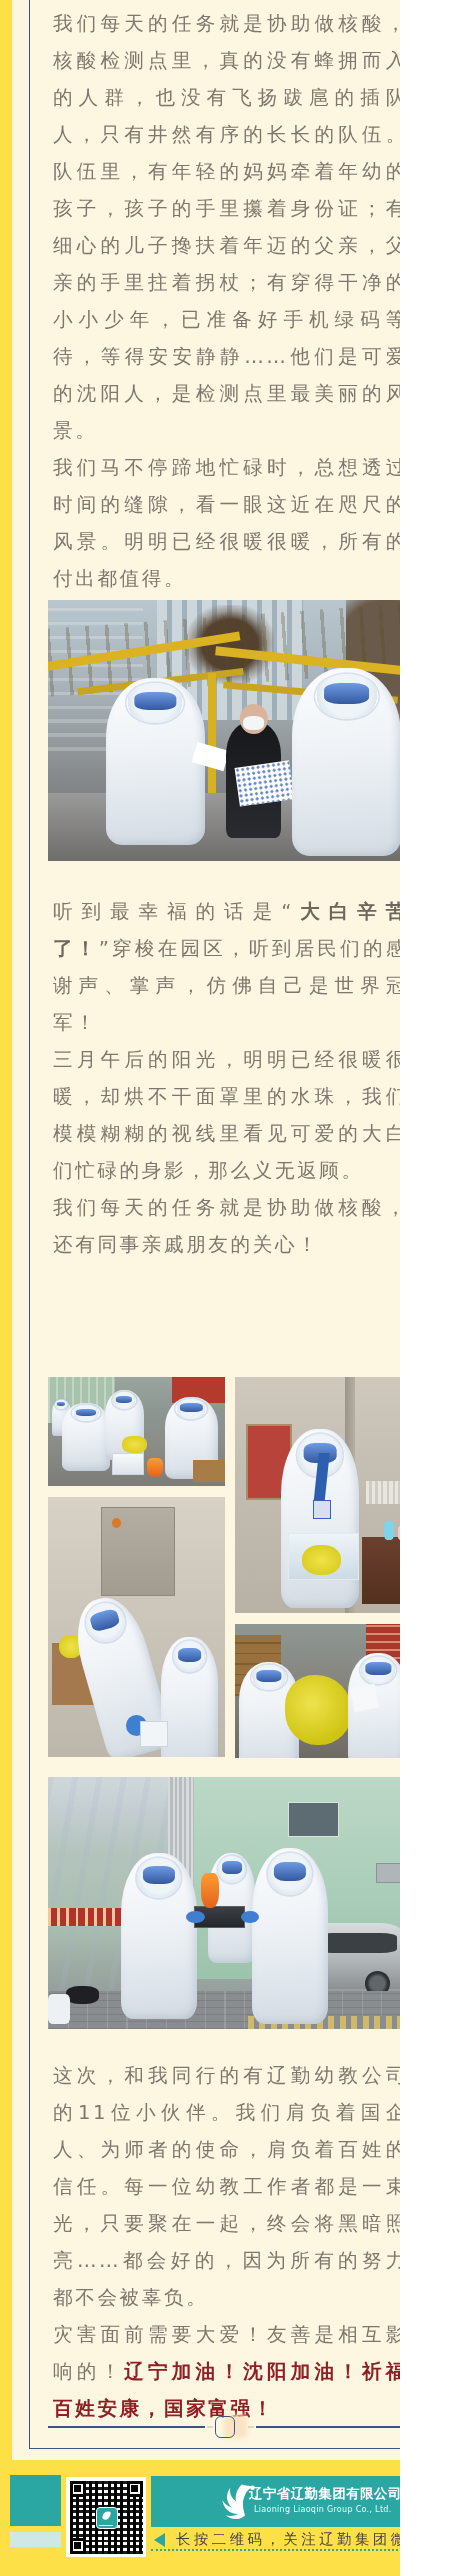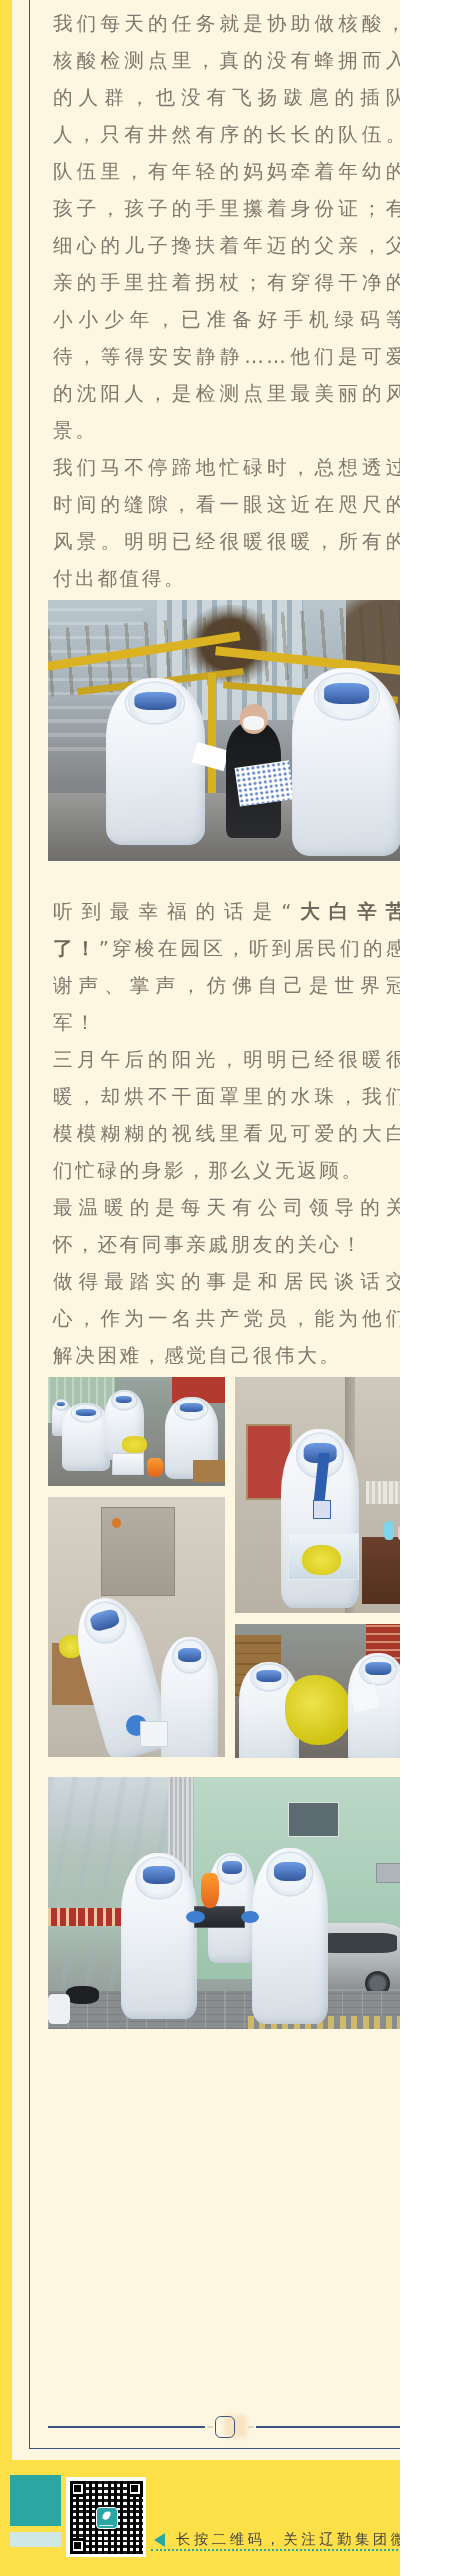--- a/index.html
+++ b/index.html
@@ -91,22 +91,21 @@
     <div class="ppe" style="left:16%;bottom:6%;width:27%;height:64%;"></div>
     <div style="left:40%;bottom:36%;width:9%;height:8%;background:#ffffff;transform:rotate(16deg);"></div>
     <div class="person-dark" style="left:49%;bottom:9%;width:15%;height:44%;"></div>
     <div style="left:52%;bottom:22%;width:15%;height:15%;background:#ffffff;background-image:radial-gradient(circle,#5f86c8 1.2px,transparent 1.7px);background-size:5.2px 5.2px;transform:rotate(-8deg);"></div>
     <div class="ppe" style="right:3%;bottom:2%;width:30%;height:72%;"></div>
   </div>
 
   <div class="tblock" style="top:893px;">
       <p><span>听到最幸福的话是“</span><span class="b">大白辛苦了！</span><span>”穿梭在园区，听到居民们的感谢声、掌声，仿佛自己是世界冠军！</span></p>
       <p><span>三月午后的阳光，明明已经很暖很暖，却烘不干面罩里的水珠，我们模模糊糊的视线里看见可爱的大白们忙碌的身影，那么义无返顾。</span></p>
-      <p><span>最温暖的是每天有公司领导的关怀，还有同事亲戚朋友的关心！</span></p>
-      <p><span>做得最踏实的事是和居民谈话交心，作为一名共产党员，能为他们解决困难，感觉自己很伟大。</span></p>
+      <p><span>我们每天的任务就是协助做核酸，还有同事亲戚朋友的关心！</span></p>
     </div>
 
   <div class="ph" style="left:48px;top:1377px;width:177px;height:109px;background:linear-gradient(180deg,#9aa59f 0%,#8d9792 30%,#8b8d89 60%,#7c7d79 100%);">
     <div style="left:0;top:0;width:38%;height:42%;background:#a8c3ad;background-image:repeating-linear-gradient(90deg,rgba(255,255,255,.3) 0 2.3px,transparent 2.3px 8px);"></div>
     <div style="right:0;top:0;width:30%;height:24%;background:#b43a2e;"></div>
     <div class="ppe" style="left:2%;top:20%;width:11%;height:34%;"></div>
     <div class="ppe" style="left:8%;bottom:14%;width:27%;height:62%;"></div>
     <div class="ppe" style="left:32%;bottom:24%;width:22%;height:64%;"></div>
     <div style="left:42%;bottom:30%;width:14%;height:16%;background:radial-gradient(#f0e145,#d9c716);border-radius:40%;"></div>
     <div style="left:36%;bottom:10%;width:18%;height:20%;background:linear-gradient(#f8fafc,#dde3ea);border:1.2px solid #cdd6e0;box-sizing:border-box;"></div>
@@ -165,37 +164,49 @@
     <div style="left:0;bottom:2%;width:6%;height:12%;background:#eef1f3;border-radius:20%;"></div>
     <div class="ppe" style="left:20%;bottom:4%;width:21%;height:66%;"></div>
     <div class="ppe" style="left:44%;bottom:26%;width:13%;height:44%;"></div>
     <div class="ppe" style="left:56%;bottom:2%;width:21%;height:70%;"></div>
     <div style="left:40%;bottom:40%;width:14%;height:9%;background:linear-gradient(#3c4044,#23262a);border:1.2px solid #5a6066;box-sizing:border-box;"></div>
     <div style="left:38%;bottom:42%;width:5%;height:5%;background:#3f7fd2;border-radius:50%;"></div>
     <div style="left:53%;bottom:42%;width:5%;height:5%;background:#3f7fd2;border-radius:50%;"></div>
     <div style="left:42%;bottom:48%;width:5%;height:14%;background:linear-gradient(#ff9b2e,#e2641c);border-radius:30% 30% 40% 40%;"></div>
   </div>
 
+  <div class="tblock" style="top:2057px;">
+      <p><span>这次，和我同行的有辽勤幼教公司的11位小伙伴。我们肩负着国企人、为师者的使命，肩负着百姓的信任。每一位幼教工作者都是一束光，只要聚在一起，终会将黑暗照亮……都会好的，因为所有的努力都不会被辜负。</span></p>
+      <p><span>灾害面前需要大爱！友善是相互影响的！</span><span class="r">辽宁加油！沈阳加油！祈福百姓安康，国家富强！</span></p>
+    </div>
 
   <div class="dl" style="left:48px;top:2426px;width:157px;"></div>
   <div class="dash" style="left:207px;top:2426px;width:5.8px;"></div>
   <div class="orn-glow"></div>
   <div class="orn"></div>
   <div class="dash" style="left:248px;top:2426px;width:5.8px;"></div>
   <div class="dl" style="left:256px;top:2426px;width:157px;"></div>
 
   <div class="teal-bar"></div>
   <div class="teal-lite"></div>
 
   <div class="qr">
     <div class="qr-grid"></div>
     <div class="f" style="left:3.5px;top:3.5px;"></div>
     <div class="f" style="right:3.5px;top:3.5px;"></div>
     <div class="f" style="left:3.5px;bottom:3.5px;"></div>
     <div class="qr-logo"></div>
   </div>
 
+  <div class="banner">
+    <svg class="phoenix" width="40" height="41" viewBox="0 0 70 72">
+      <path d="M38 6 C30 14 26 24 28 36 C20 30 16 22 18 12 C10 22 10 36 20 46 C12 44 8 40 4 34 C6 48 16 58 32 58 C24 62 16 62 10 60 C18 68 34 70 44 60 C40 48 38 36 44 24 C48 16 52 12 60 10 C52 8 44 8 38 6 Z" fill="#ffffff"></path>
+      <circle cx="57" cy="12" r="4" fill="#ffffff"></circle>
+    </svg>
+    <div class="bn-cn">辽宁省辽勤集团有限公司</div>
+    <div class="bn-en">Liaoning Liaoqin Group Co., Ltd.</div>
+  </div>
 
   <div class="cap-tri"></div>
   <div class="cap-text">长按二维码，关注辽勤集团微信公众号</div>
   <div class="dotline"></div>
 </div>
 
 
 </body></html>

